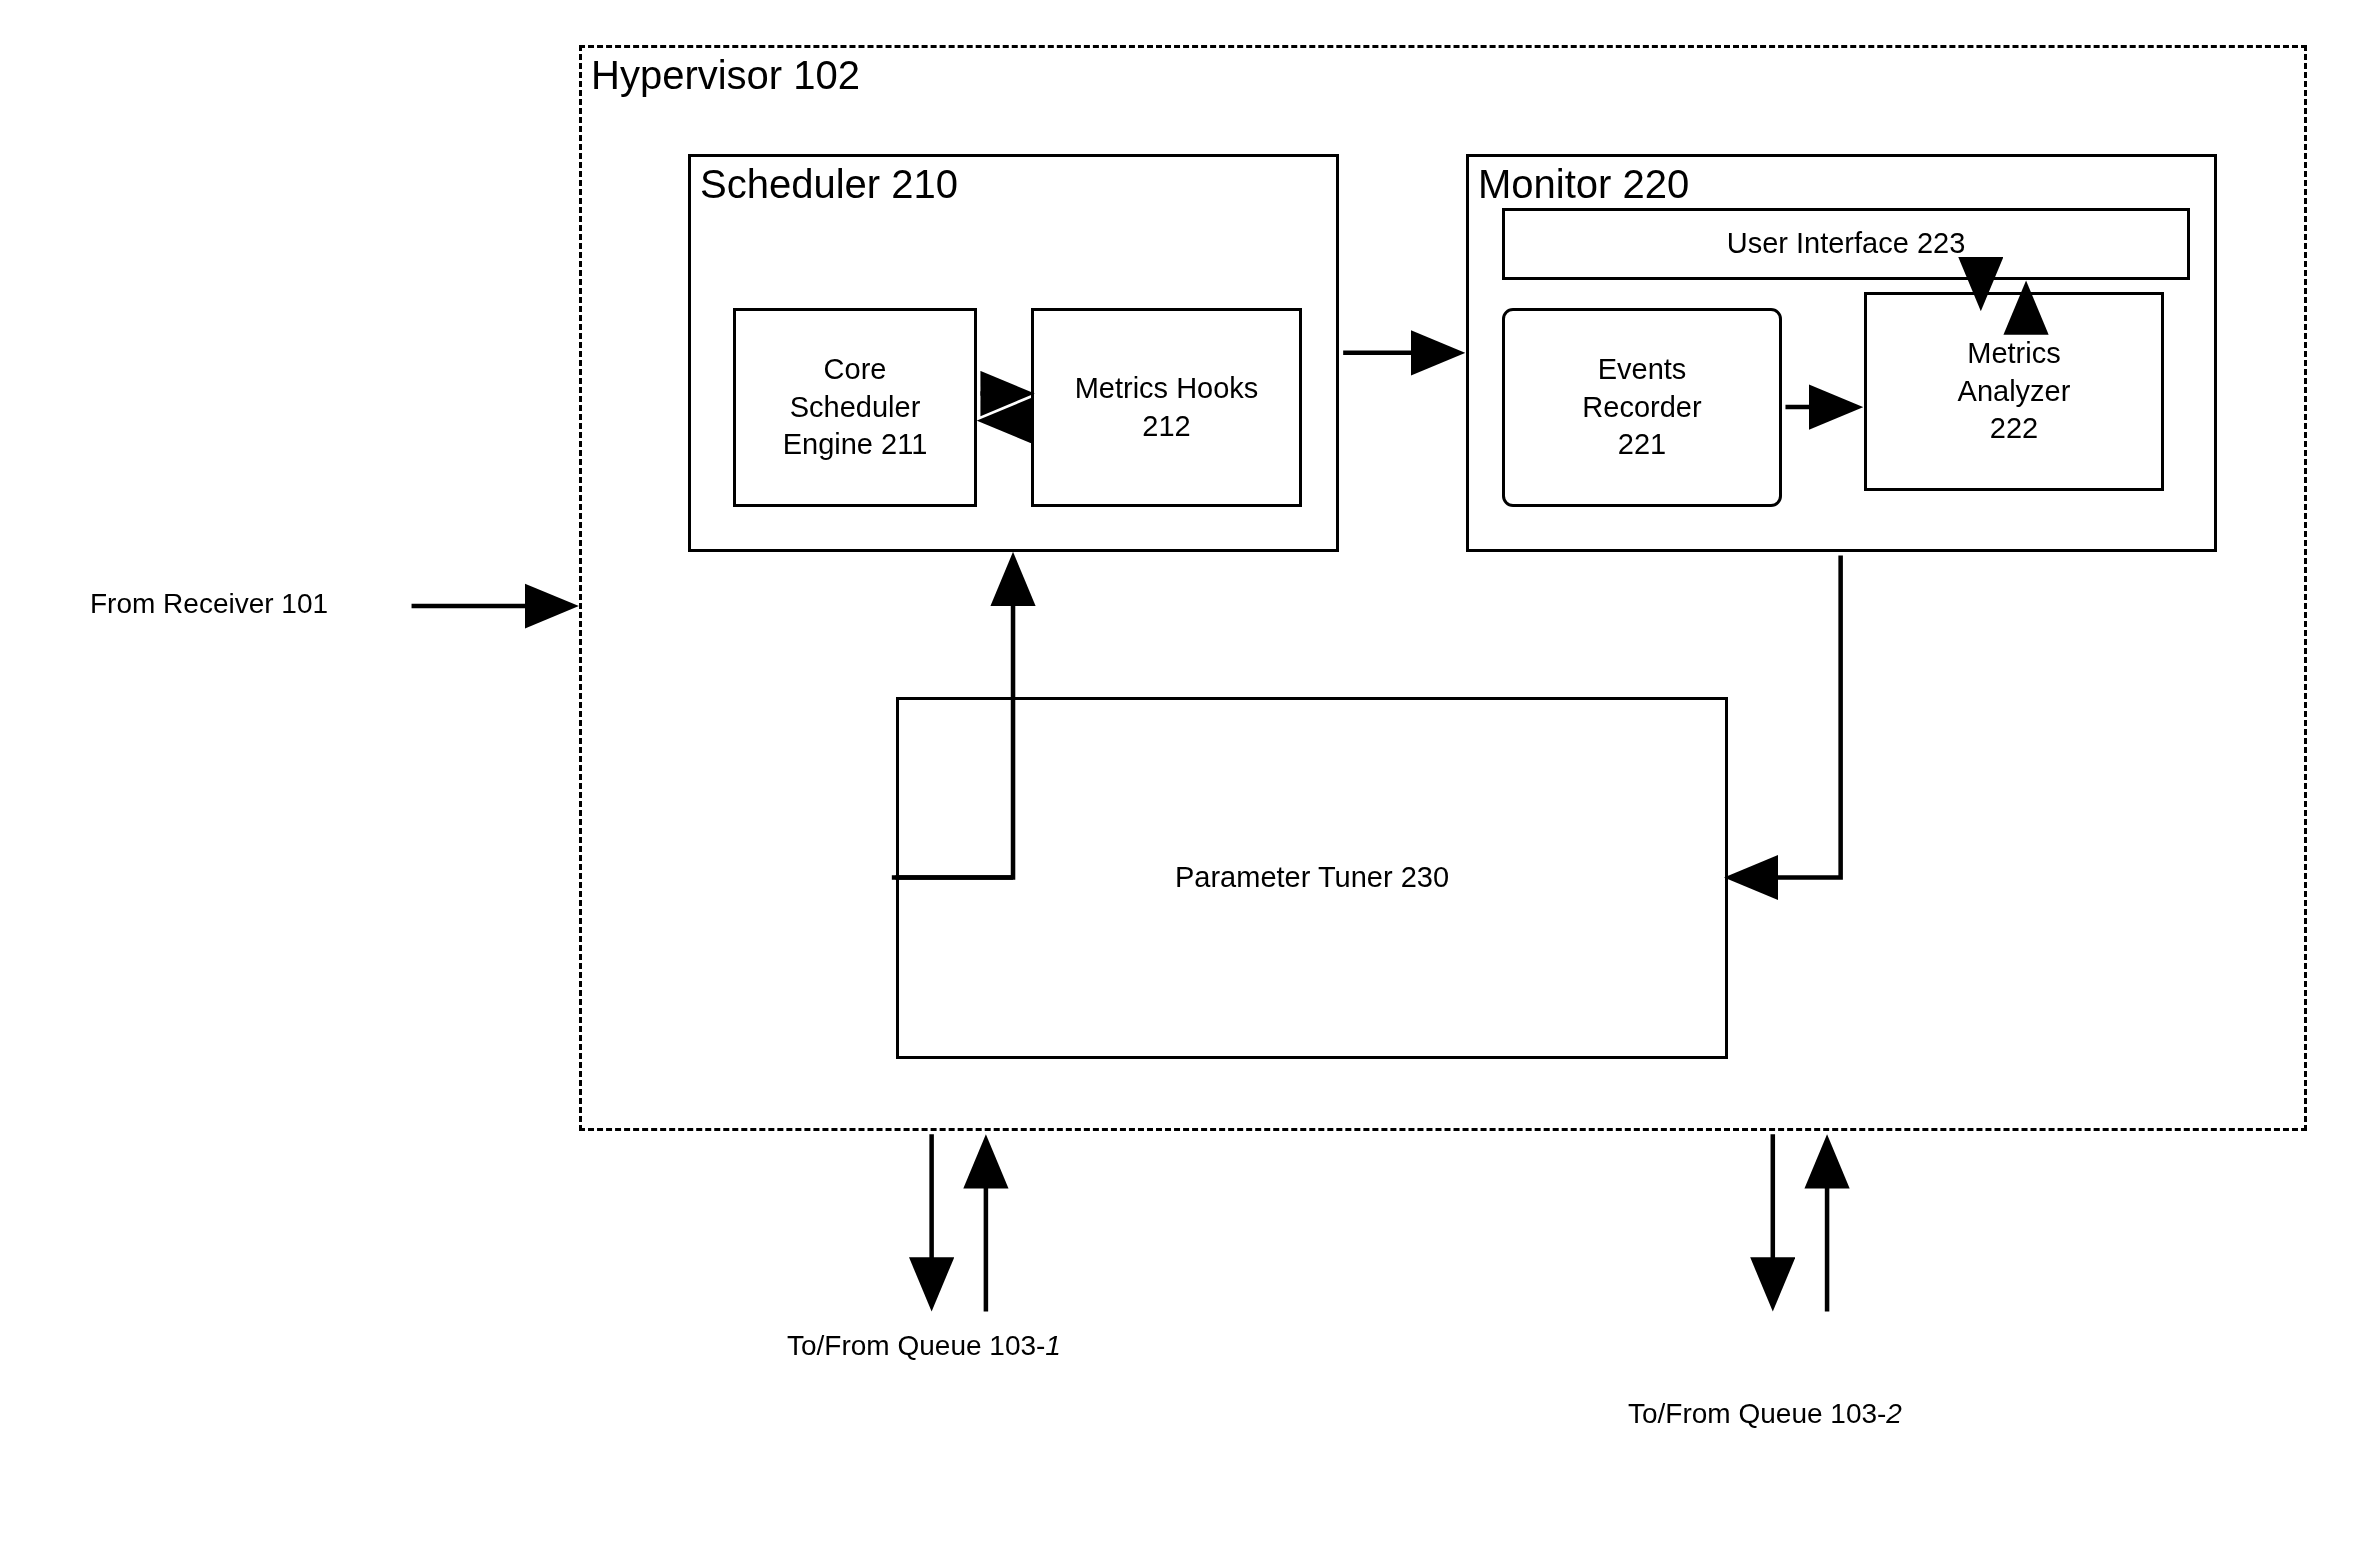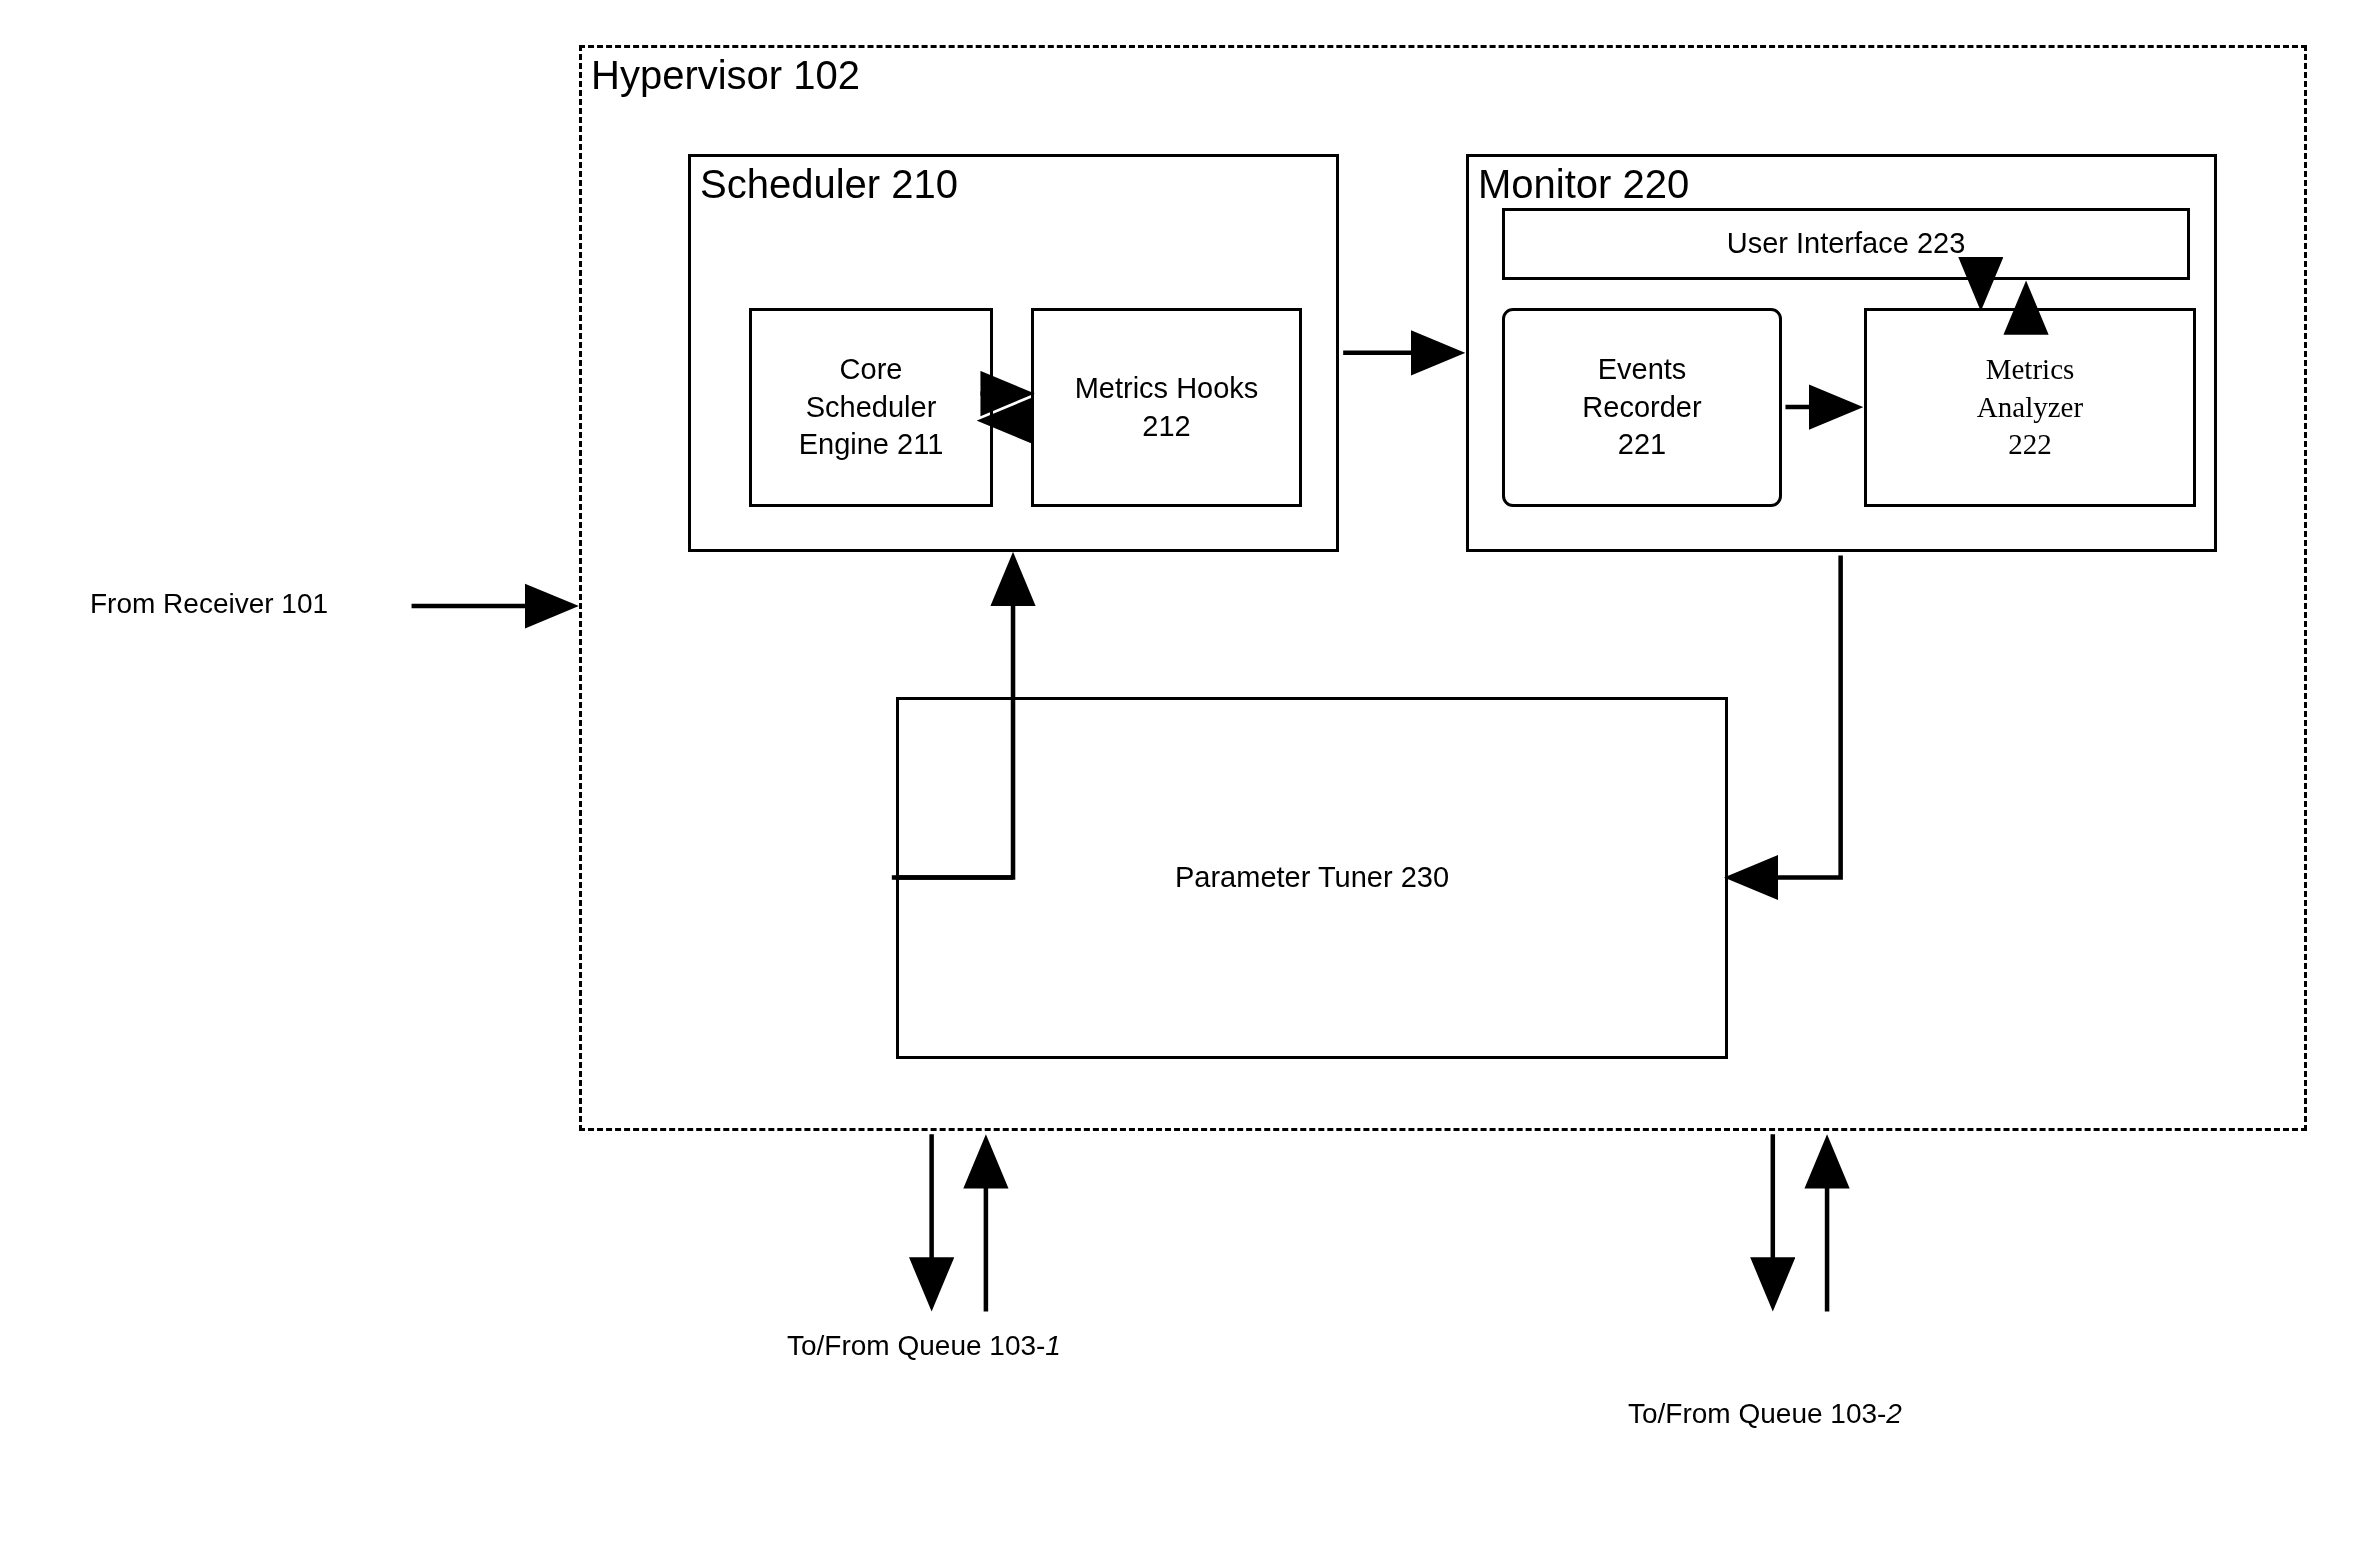--- a/index.html
+++ b/index.html
@@ -52,21 +52,21 @@
 <body>
 
 <div class="dashed-box" style="left:579px; top:45px; width:1728px; height:1086px;">
   <span class="top-left-label">Hypervisor 102</span>
 </div>
 
 <div class="box" style="left:688px; top:154px; width:651px; height:398px;">
   <span class="top-left-label">Scheduler 210</span>
 </div>
 
-<div class="box centered-label" style="left:733px; top:308px; width:244px; height:199px; white-space: pre-line; margin-left: 16px;">
+<div class="box centered-label" style="left:733px; top:308px; width:244px; height:199px; white-space: pre-line;">
   <span>Core
 Scheduler
 Engine 211</span>
 </div>
 
 <div class="box centered-label" style="left:1031px; top:308px; width:271px; height:199px; white-space: pre-line;">
   <span>Metrics Hooks
 212</span>
 </div>
 
@@ -77,21 +77,21 @@
 <div class="box centered-label" style="left:1502px; top:208px; width:688px; height:72px;">
   <span>User Interface 223</span>
 </div>
 
 <div class="box centered-label" style="left:1502px; top:308px; width:280px; height:199px; white-space: pre-line; border-radius: 11px;">
   <span>Events
 Recorder
 221</span>
 </div>
 
-<div class="box centered-label" style="left:1864px; top:308px; width:332px; height:199px; white-space: pre-line; font-family: Liberation Serif, serif;">
+<div class="box centered-label" style="left:1864px; top:292px; width:300px; height:199px; white-space: pre-line;">
   <span>Metrics
 Analyzer
 222</span>
 </div>
 
 <div class="box centered-label" style="left:896px; top:697px; width:832px; height:362px;">
   <span>Parameter Tuner 230</span>
 </div>
 
 <span class="label" style="left:90px; top:588px;">

